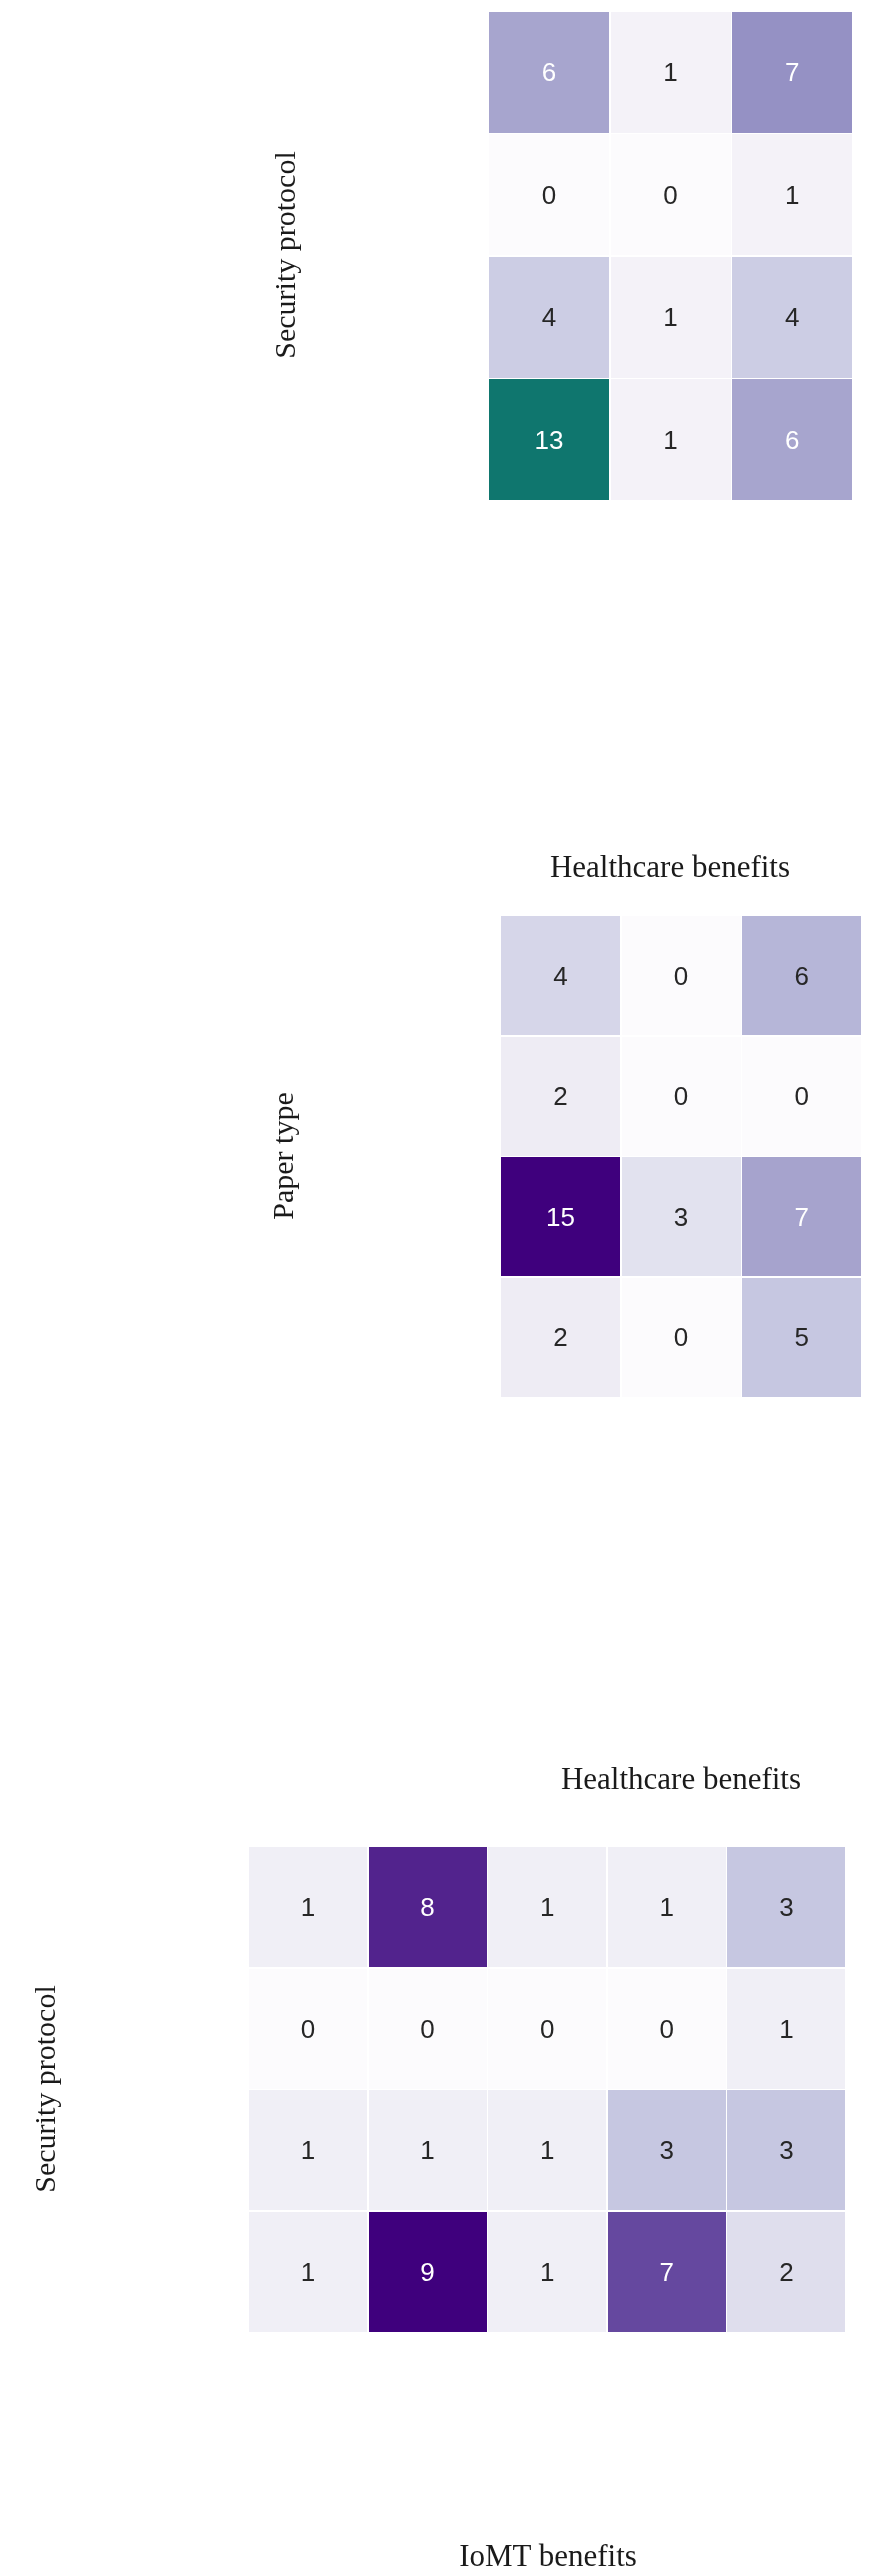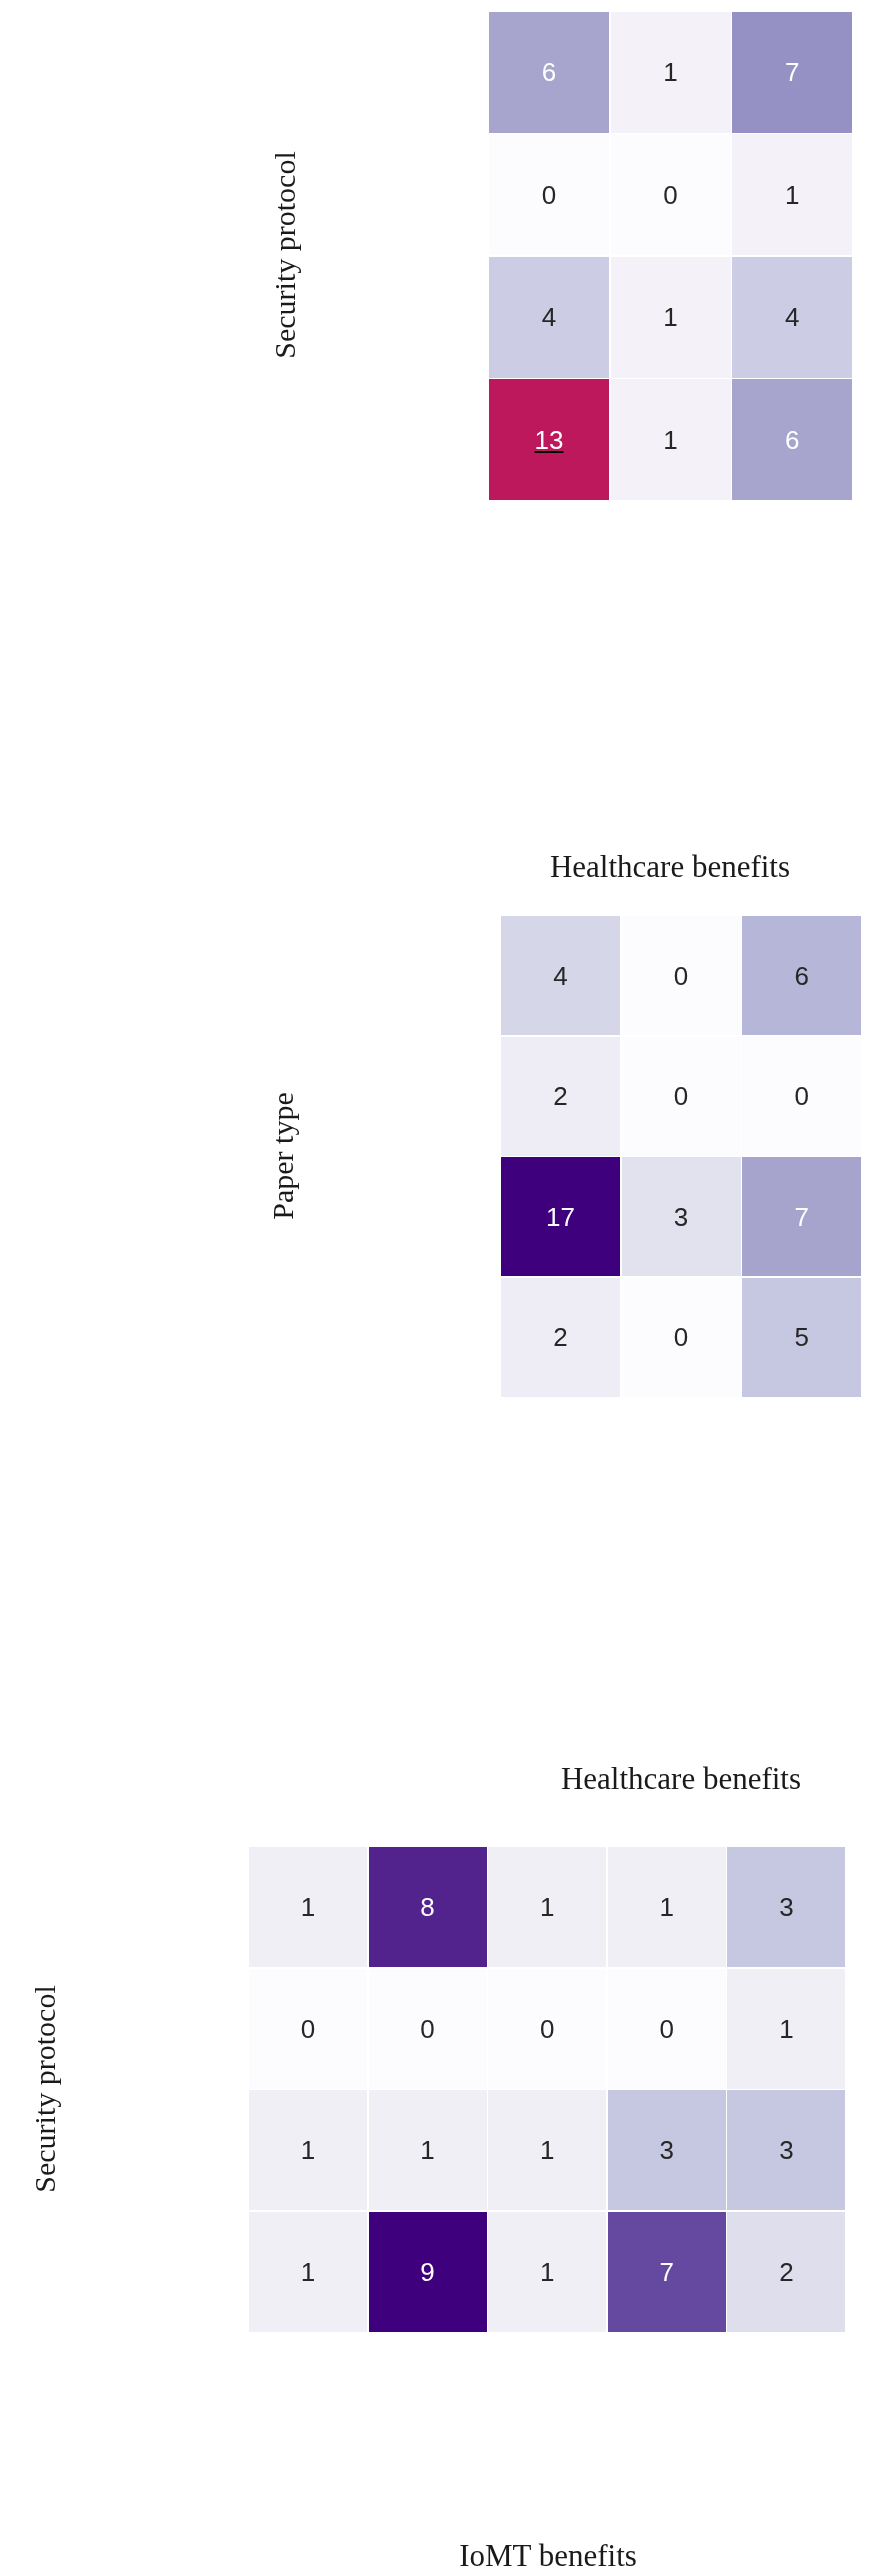--- a/index.html
+++ b/index.html
@@ -69,21 +69,21 @@
       </div>
       <div class="cell" style="background: rgb(204, 205, 228);">
         <span class="annot" style="color: rgb(38, 38, 38);">4</span>
       </div>
       <div class="cell" style="background: rgb(244, 242, 248);">
         <span class="annot" style="color: rgb(38, 38, 38);">1</span>
       </div>
       <div class="cell" style="background: rgb(204, 205, 228);">
         <span class="annot" style="color: rgb(38, 38, 38);">4</span>
       </div>
-      <div class="cell" style="background: #be185d; text-decoration: underline;">
+      <div class="cell" style="background: #0f766e;">
         <span class="annot" style="color: rgb(255, 255, 255);">13</span>
       </div>
       <div class="cell" style="background: rgb(244, 242, 248);">
         <span class="annot" style="color: rgb(38, 38, 38);">1</span>
       </div>
       <div class="cell" style="background: rgb(167, 165, 206);">
         <span class="annot" style="color: rgb(255, 255, 255);">6</span>
       </div>
     </div>
   <div></div>
@@ -106,21 +106,21 @@
       <div class="cell" style="background: rgb(238, 236, 244);">
         <span class="annot" style="color: rgb(38, 38, 38);">2</span>
       </div>
       <div class="cell" style="background: rgb(252, 251, 253);">
         <span class="annot" style="color: rgb(38, 38, 38);">0</span>
       </div>
       <div class="cell" style="background: rgb(252, 251, 253);">
         <span class="annot" style="color: rgb(38, 38, 38);">0</span>
       </div>
       <div class="cell" style="background: rgb(63, 0, 125);">
-        <span class="annot" style="color: rgb(255, 255, 255);">17</span>
+        <span class="annot" style="color: rgb(255, 255, 255);">15</span>
       </div>
       <div class="cell" style="background: rgb(226, 226, 239);">
         <span class="annot" style="color: rgb(38, 38, 38);">3</span>
       </div>
       <div class="cell" style="background: rgb(166, 163, 205);">
         <span class="annot" style="color: rgb(255, 255, 255);">7</span>
       </div>
       <div class="cell" style="background: rgb(238, 236, 244);">
         <span class="annot" style="color: rgb(38, 38, 38);">2</span>
       </div>

